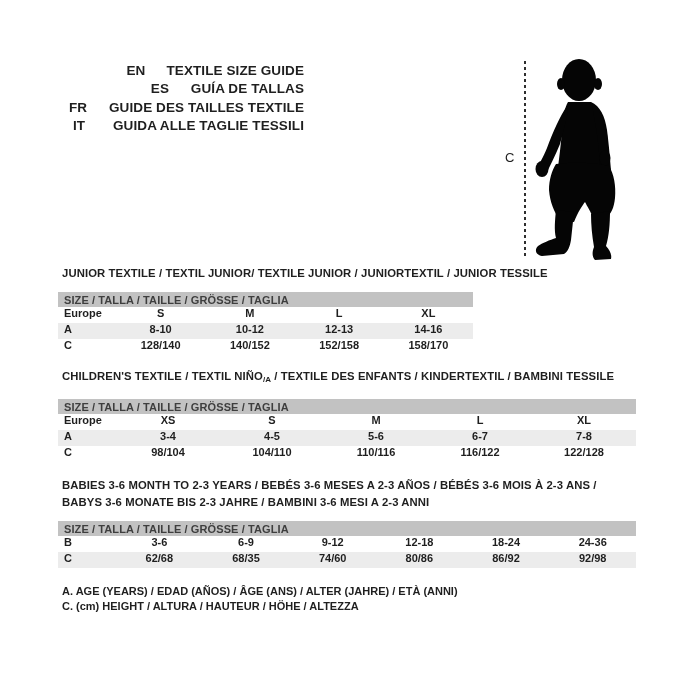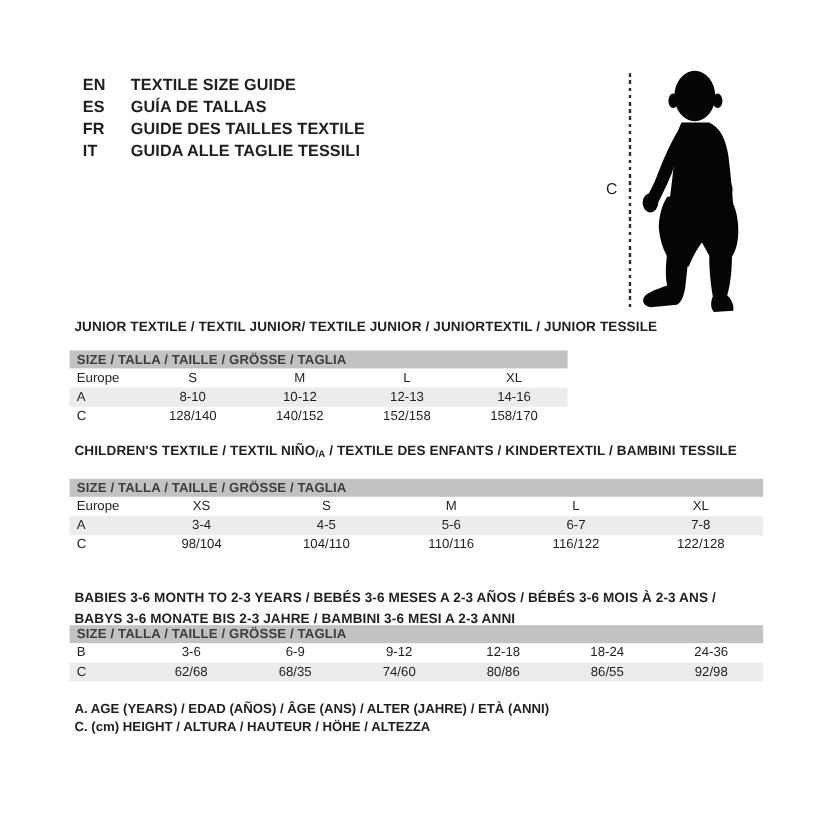--- a/index.html
+++ b/index.html
@@ -1,44 +1,44 @@
 <!DOCTYPE html>
 <html><head>
 <meta charset="utf-8">
 <style>
   html,body{margin:0;padding:0;background:#ffffff;}
   .page{position:relative;width:700px;height:700px;background:#ffffff;overflow:hidden;
         font-family:"Liberation Sans",sans-serif;color:#1f1f1f;}
 
   
   .langs{position:absolute;left:69px;top:61px;}
-  .lang-row{display:flex;height:18.5px;align-items:center;font-weight:bold;font-size:13.5px;letter-spacing:.1px;}
+  .lang-row{display:flex;height:18.5px;align-items:center;font-weight:bold;font-size:13.5px;letter-spacing:.1px;justify-content:flex-end;}
   .lang-code{width:40px;}
 
   
   .measure-line{position:absolute;left:524px;top:61px;width:2px;height:197px;
     background:repeating-linear-gradient(to bottom,#2e2e2e 0 3px,transparent 3px 6px);}
   .measure-label{position:absolute;left:505px;top:150px;font-size:13px;}
   .baby-svg{position:absolute;left:534px;top:54px;}
 
   
   .section-title{position:absolute;left:62px;font-weight:bold;font-size:11.3px;letter-spacing:.1px;white-space:nowrap;}
   #junior-title{top:267px;}
   #children-title{top:370px;}
-  #babies-title{top:491px;line-height:17px;}
+  #babies-title{top:477px;line-height:17px;}
   .subscript{font-size:8px;vertical-align:-2px;}
 
   
   .size-table{position:absolute;left:58px;font-size:11px;}
   #junior-table{top:292px;width:415px;}
   #children-table{top:399px;width:578px;}
   #babies-table{top:521px;width:578px;}
   .band{height:15px;background:#c2c2c2;color:#3e3e3e;font-weight:bold;display:flex;align-items:center;
         padding-left:6px;box-sizing:border-box;letter-spacing:.1px;}
-  .trow{display:flex;height:16px;align-items:center;}
+  .trow{display:flex;height:16px;font-weight:bold;}
   .trow.shaded{background:#ececec;}
   .tlabel{width:58px;padding-left:6px;box-sizing:border-box;}
   .tcell{flex:1;text-align:center;}
 
   
   .notes{position:absolute;left:62px;top:584px;font-weight:bold;font-size:11px;line-height:14.5px;white-space:nowrap;}
 </style>
 </head>
 <body>
 
@@ -150,21 +150,21 @@
       <span class="tcell">12-18</span>
       <span class="tcell">18-24</span>
       <span class="tcell">24-36</span>
     </div>
     <div class="trow shaded">
       <span class="tlabel">C</span>
       <span class="tcell">62/68</span>
       <span class="tcell">68/35</span>
       <span class="tcell">74/60</span>
       <span class="tcell">80/86</span>
-      <span class="tcell">86/55</span>
+      <span class="tcell">86/92</span>
       <span class="tcell">92/98</span>
     </div>
   </div>
 
   <div class="notes">
     <div>A. AGE (YEARS) / EDAD (AÑOS) / ÂGE (ANS) / ALTER (JAHRE) / ETÀ (ANNI)</div>
     <div>C. (cm) HEIGHT / ALTURA / HAUTEUR / HÖHE / ALTEZZA</div>
   </div>
 
 </div>

